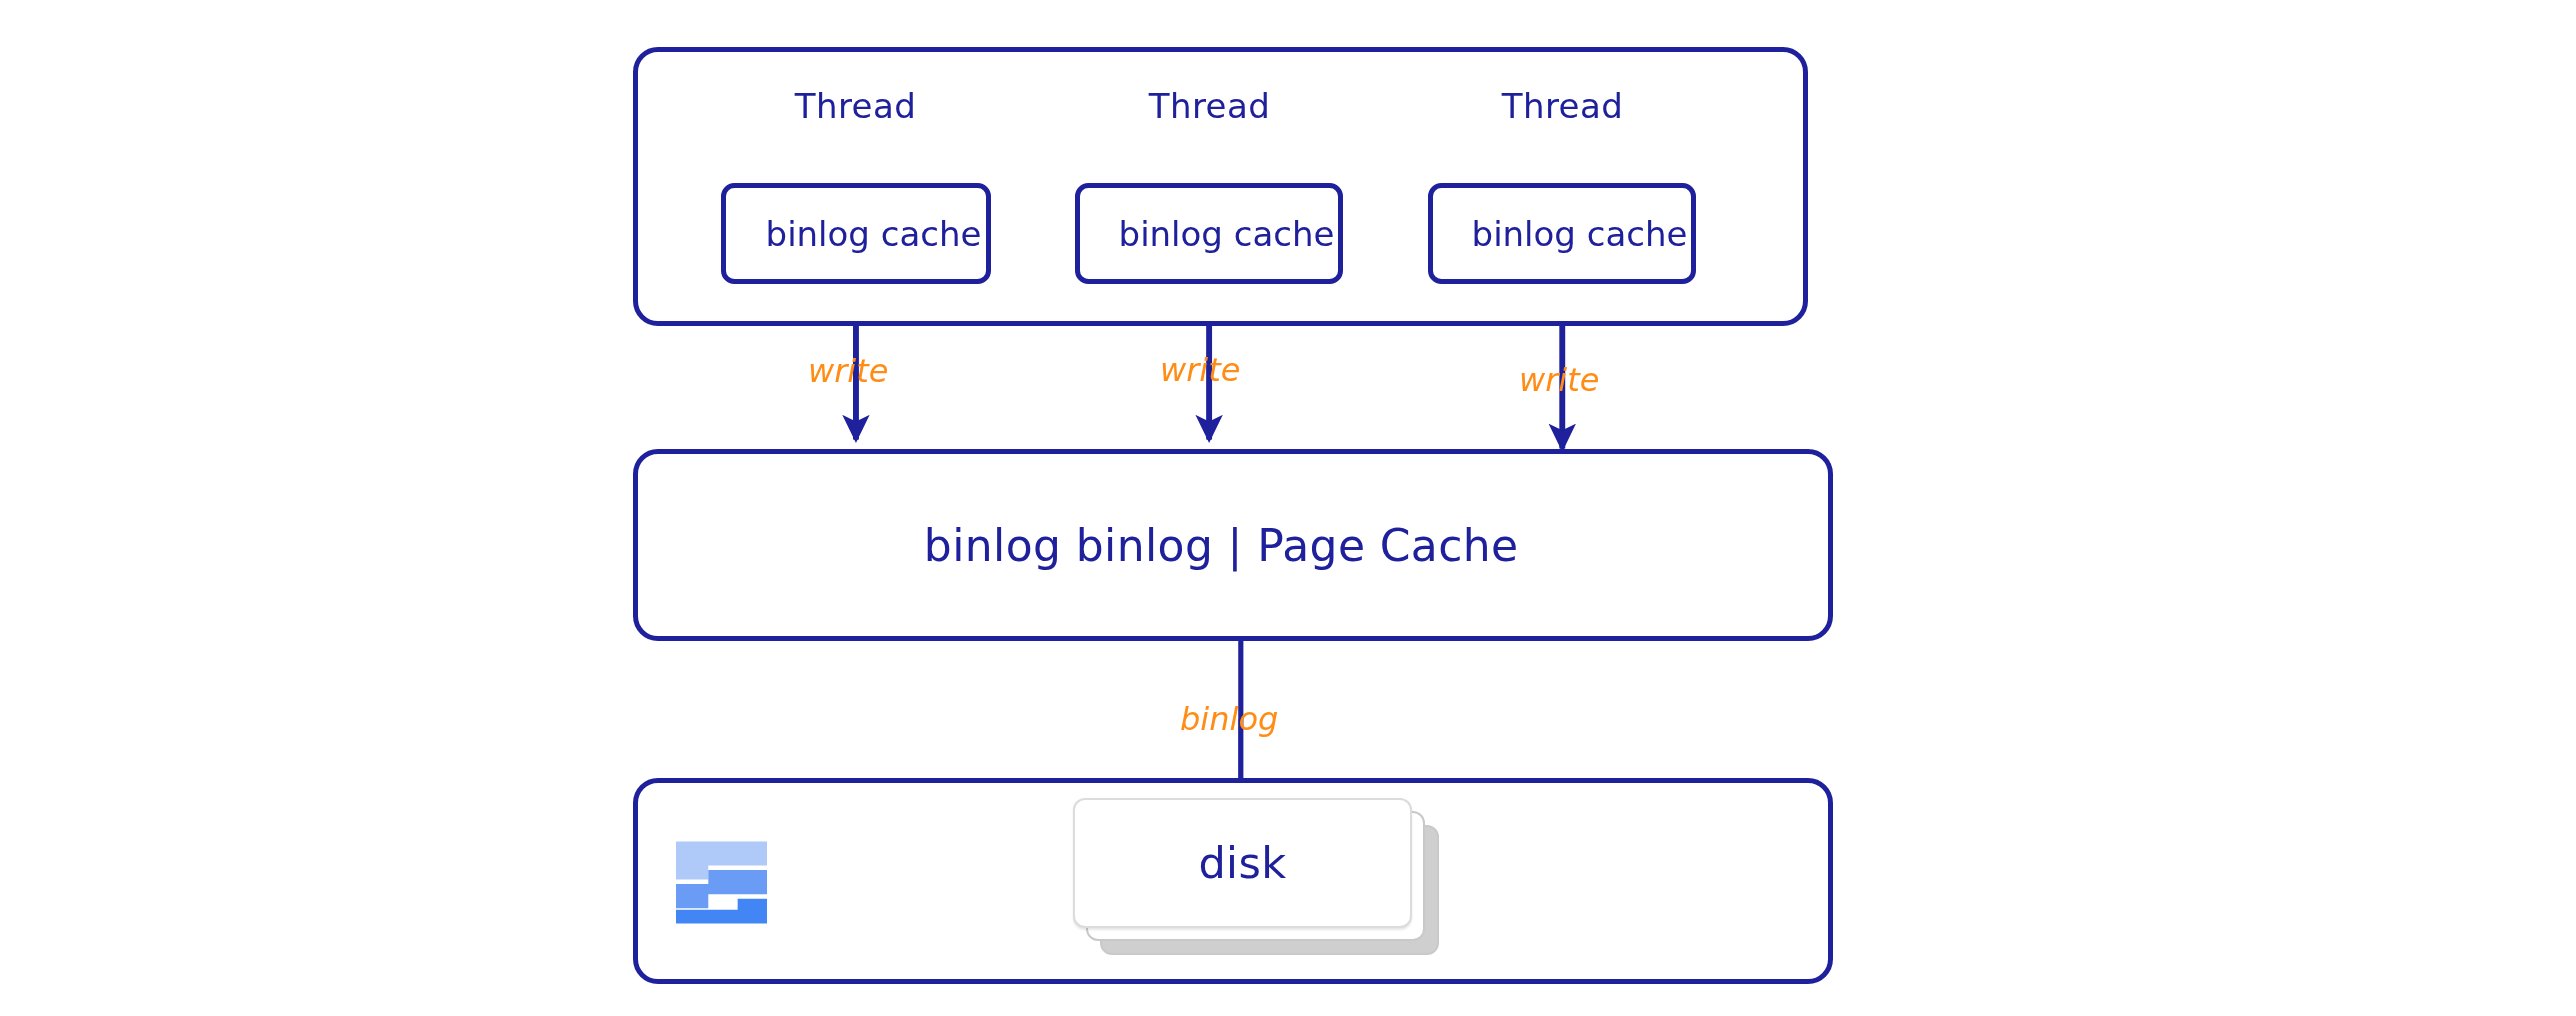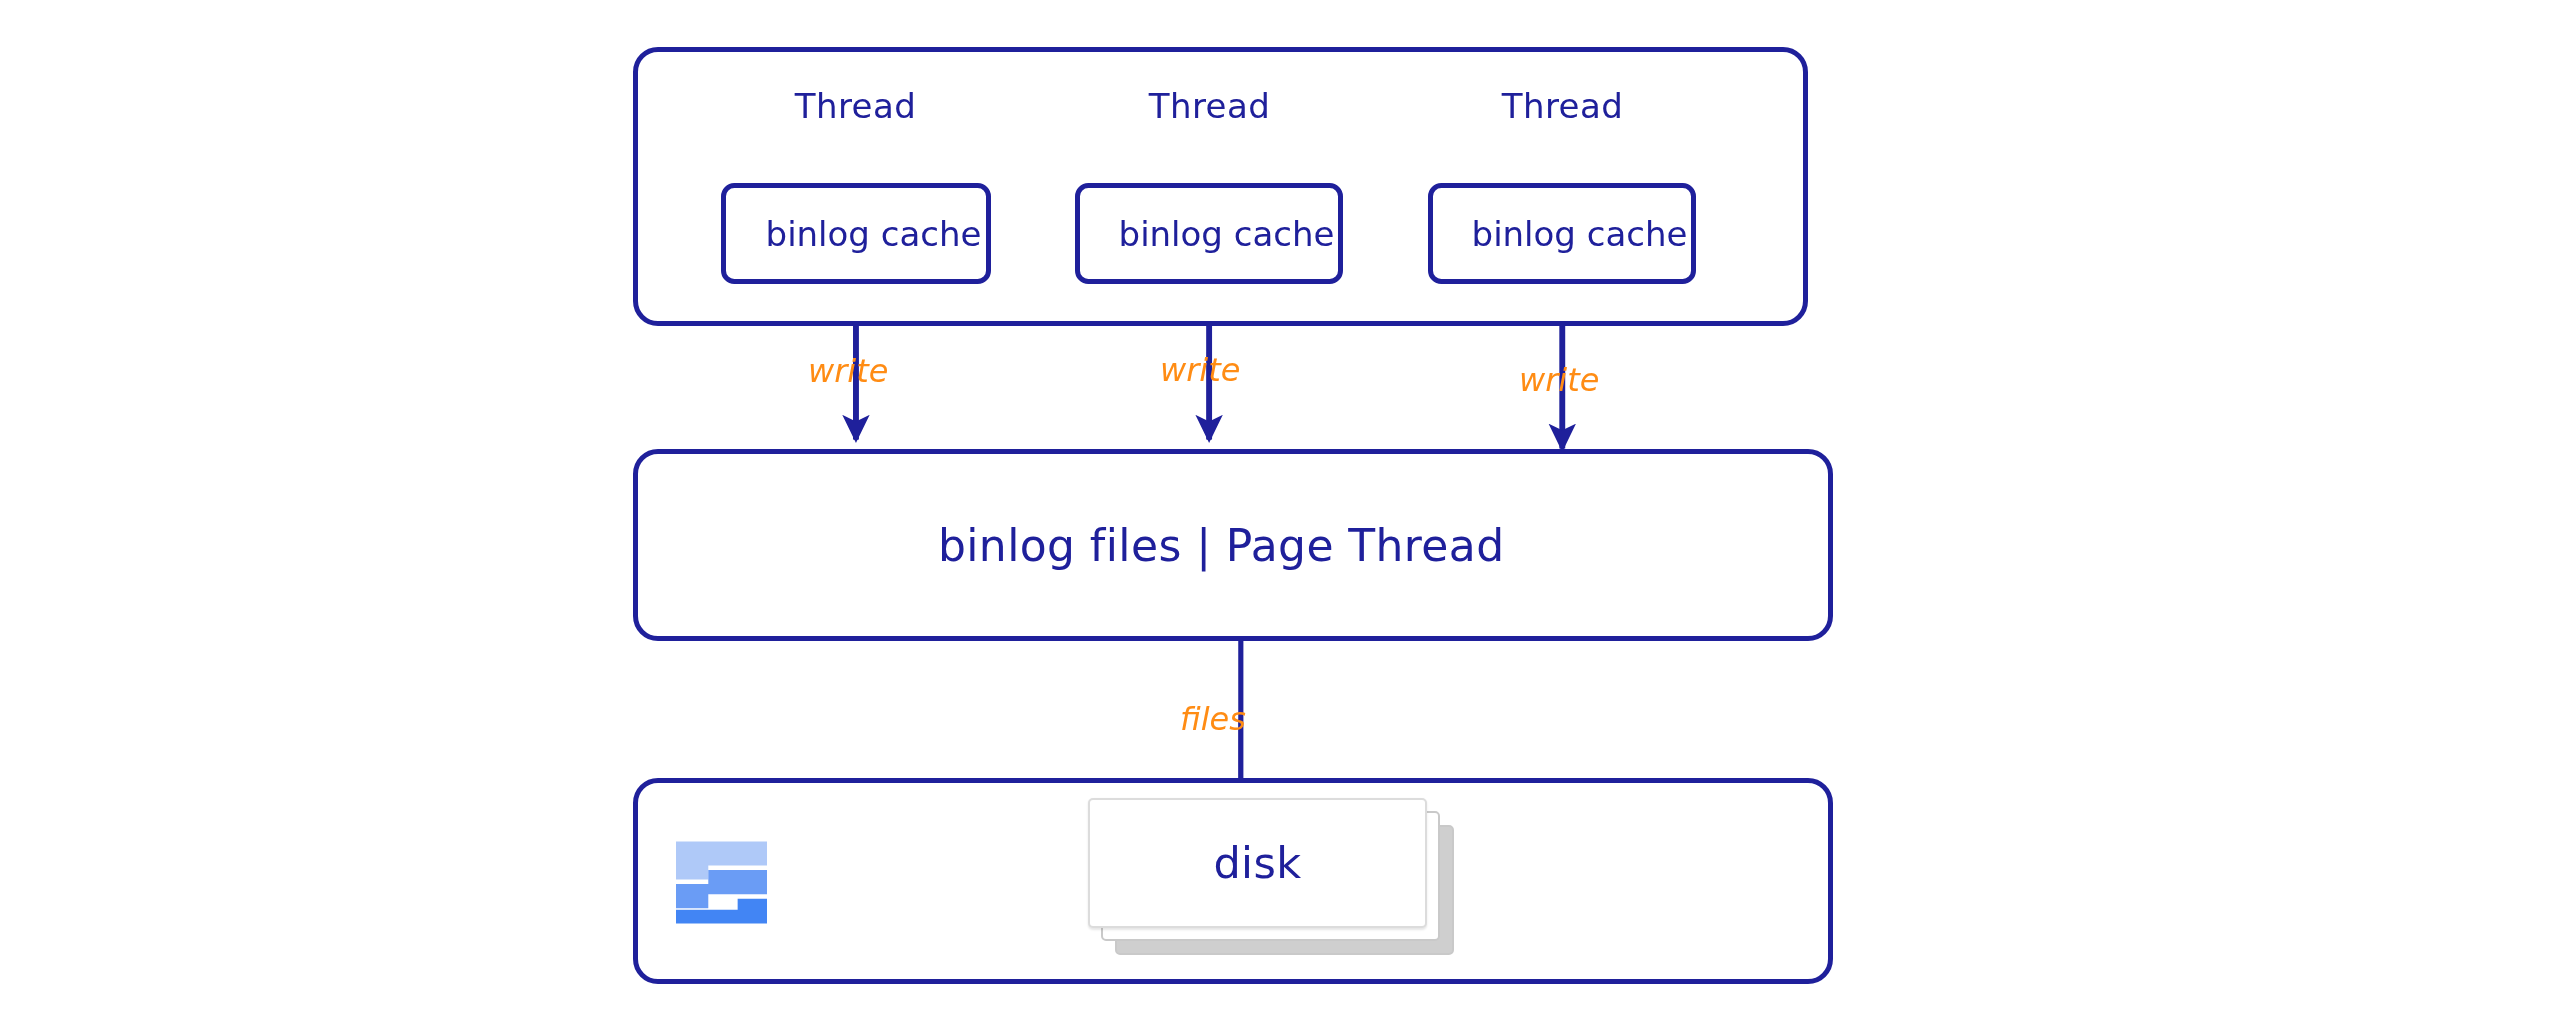--- a/index.html
+++ b/index.html
@@ -84,22 +84,21 @@
 
   
   .disk-stack {
     position: absolute;
   }
   .disk-card {
     position: absolute;
     box-sizing: border-box;
     background: #ffffff;
     border: 2.2px solid #c9c9c9;
-    border-radius: 5px;
-    margin-left: 15px;
+    border-radius: 12px;
   }
   .disk-card.front {
     display: flex;
     align-items: center;
     justify-content: center;
     border-color: #dcdcdc;
     box-shadow: 0 1.5px 2.2px rgba(0,0,0,0.10);
   }
 
   
@@ -153,24 +152,24 @@
   <div class="cachebox" style="left:1428px; top:183px; width:268px; height:101px;">
     <span class="cache-label">binlog cache</span>
   </div>
 
   <div class="label-orange" style="left:808px; top:352px;">write</div>
   <div class="label-orange" style="left:1160px; top:351px;">write</div>
   <div class="label-orange" style="left:1519px; top:361px;">write</div>
 
   <div class="panel" style="left:633px; top:449px; width:1200px; height:192px;
               display:flex; align-items:center; justify-content:center;">
-    <span class="label-blue pagecache-label" style="position:relative; left:-11.8px;">binlog files | Page Thread</span>
+    <span class="label-blue pagecache-label" style="position:relative; left:-11.8px;">binlog binlog | Page Cache</span>
   </div>
 
-  <div class="label-orange" style="left:1180px; top:700px;">files</div>
+  <div class="label-orange" style="left:1180px; top:700px;">binlog</div>
 
   <div class="panel" style="left:633px; top:778px; width:1200px; height:206px;"></div>
 
   <div class="stairs-icon" style="left:676px; top:841px; width:91px; height:83px;">
     <svg viewBox="0 0 124 112" width="91" height="83">
       <path d="M0,0 H124 V33 H44 V52 H0 Z" fill="#AFC9F8"></path>
       <path d="M44,39 H124 V72 H44 V91 H0 V58 H44 Z" fill="#6A9CF5"></path>
       <path d="M84,78 H124 V112 H0 V93 H84 Z" fill="#4285F4"></path>
     </svg>
   </div>

